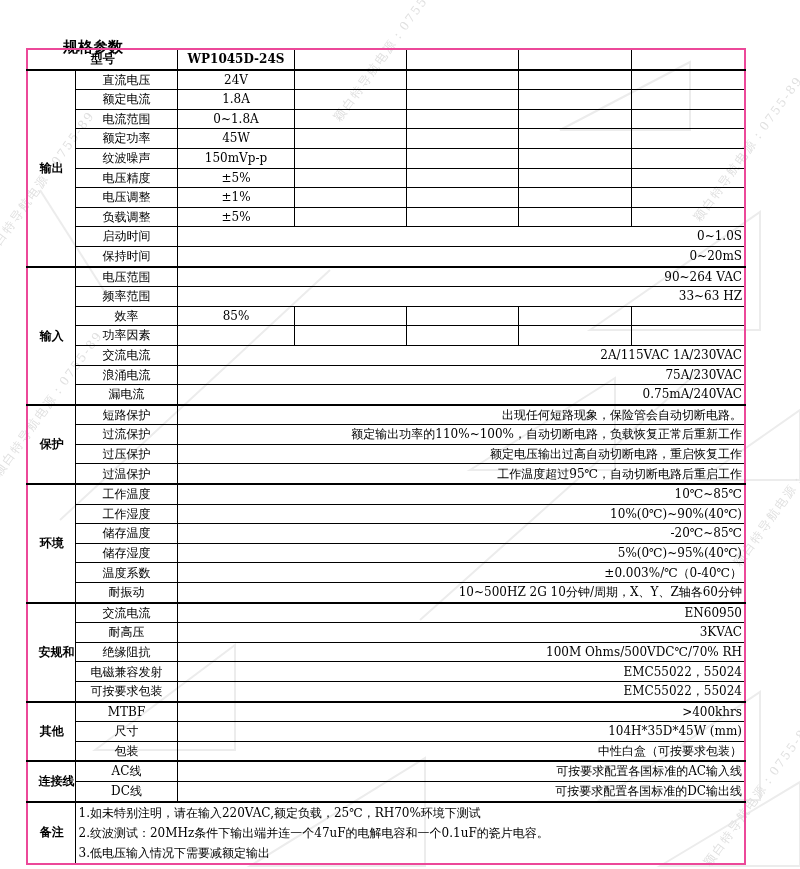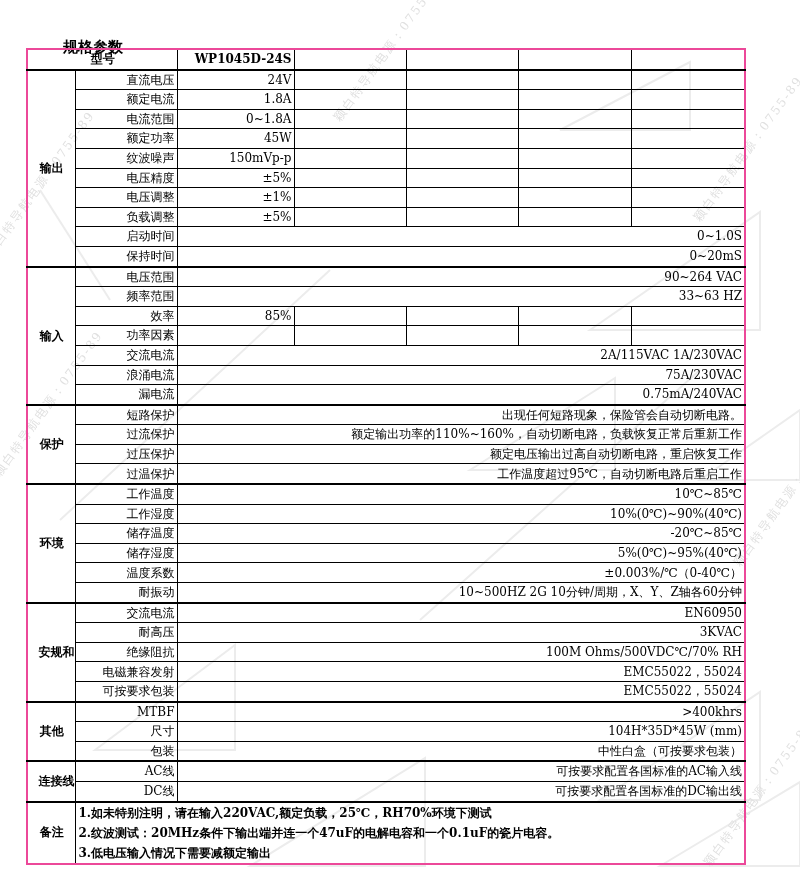--- a/index.html
+++ b/index.html
@@ -33,25 +33,25 @@
     overflow:hidden;white-space:nowrap;
     background:transparent;
   }
   thead td{height:21px;font-weight:bold;font-size:13px;border-bottom:2px solid #000;}
   td.model-label{text-align:center;padding:0;}
   td.cat{
     text-align:center;font-weight:bold;padding:0 1px;white-space:normal;
     vertical-align:middle;
   }
   td.cat span{display:inline-block;max-width:2.2em;line-height:1.35;text-align:center;}
-  td.lbl{text-align:right;}
-  td.val{text-align:right;}
+  td.lbl{text-align:center;}
+  td.val{text-align:center;}
   td.valc{text-align:right;padding:0 2px;}
   td.notes-cell{
-    vertical-align:top;white-space:normal;height:66px;padding:2px 4px 0 5px;font-weight:bold;
+    vertical-align:top;white-space:normal;height:66px;padding:2px 4px 0 5px;
   }
   td.notes-cell div{line-height:20px;white-space:nowrap;overflow:hidden;}
   tr.section-start td{border-top:2px solid #000;}
 </style>
 </head>
 <body>
 
 <div class="page">
 
   <div class="wm-layer">
@@ -211,21 +211,21 @@
           <td class="lbl">漏电流</td>
           <td class="valc" colspan="5">0.75mA/240VAC</td>
         </tr>
         <tr class="section-start">
           <td class="cat" rowspan="4"><span>保护</span></td>
           <td class="lbl">短路保护</td>
           <td class="valc" colspan="5">出现任何短路现象，保险管会自动切断电路。</td>
         </tr>
         <tr>
           <td class="lbl">过流保护</td>
-          <td class="valc" colspan="5">额定输出功率的110%~160%，自动切断电路，负载恢复正常后重新工作</td>
+          <td class="valc" colspan="5">额定输出功率的110%~100%，自动切断电路，负载恢复正常后重新工作</td>
         </tr>
         <tr>
           <td class="lbl">过压保护</td>
           <td class="valc" colspan="5">额定电压输出过高自动切断电路，重启恢复工作</td>
         </tr>
         <tr>
           <td class="lbl">过温保护</td>
           <td class="valc" colspan="5">工作温度超过95℃，自动切断电路后重启工作</td>
         </tr>
         <tr class="section-start">

